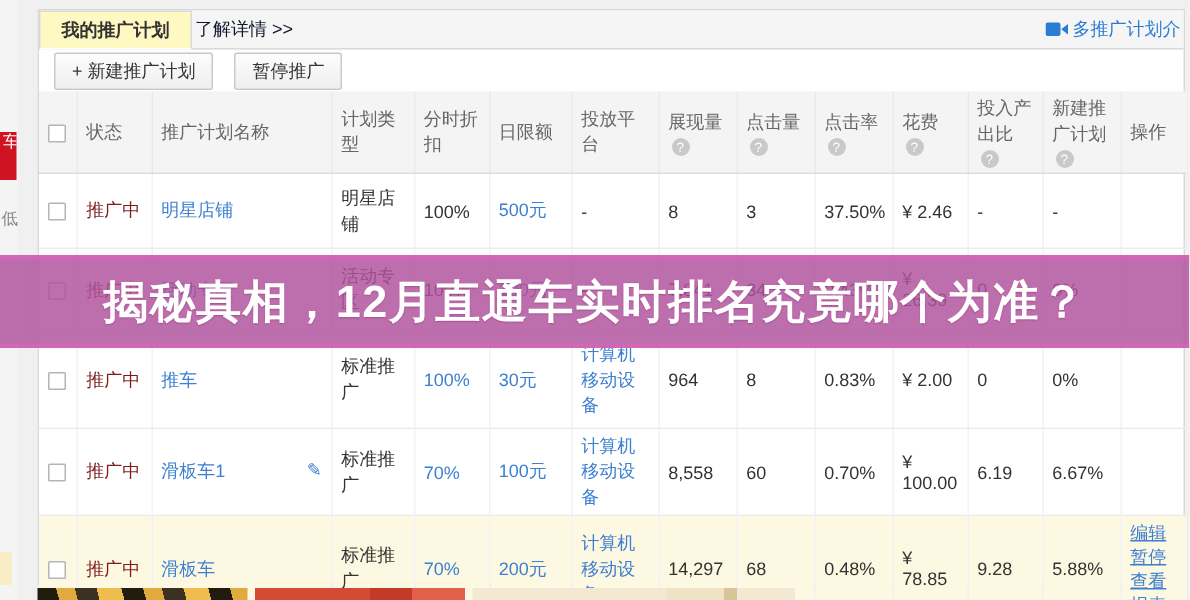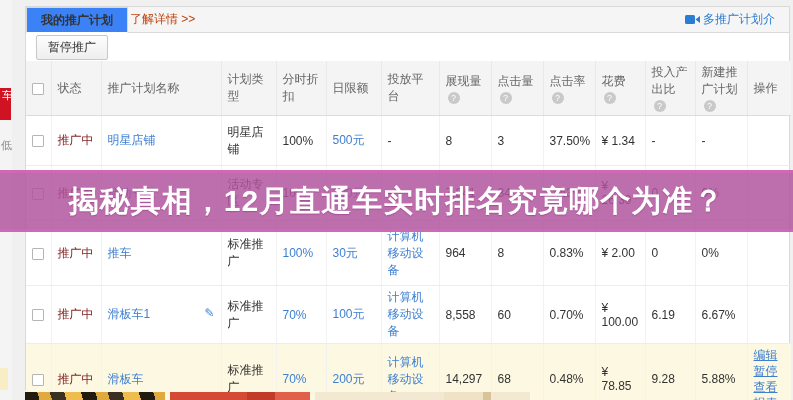--- a/index.html
+++ b/index.html
@@ -9,24 +9,24 @@
 
   
   .left-strip { position:absolute; left:0; top:0; width:12px; height:400px; background:#f4f4f4; overflow:hidden; }
   .left-badge { position:absolute; left:0; top:88px; width:11px; height:32px; background:#cf1322; color:#fff; font-size:11px; line-height:14px; overflow:hidden; padding-left:2px; }
   .left-frag { position:absolute; left:1px; top:138px; color:#888; font-size:11px; }
   .left-sliver { position:absolute; left:0; top:368px; width:8px; height:22px; background:#f8edc4; }
 
   
   .card { position:absolute; left:25px; top:6px; width:765px; height:384px; background:#fff; border:1px solid #d9d9d9; }
   .tabbar { height:26px; background:#f5f5f5; border-bottom:1px solid #d9d9d9; display:flex; align-items:center; }
-  .tab-active { height:26px; margin-bottom:-1px; background:#3b82f6; border:1px solid #d9d9d9; border-bottom:1px solid #fff; padding:0 14px; font-size:12px; font-weight:bold; color:#333; display:flex; align-items:center; }
+  .tab-active { height:26px; margin-bottom:-1px; background:#fef9c3; border:1px solid #d9d9d9; border-bottom:1px solid #fff; padding:0 14px; font-size:12px; font-weight:bold; color:#333; display:flex; align-items:center; }
   .tab-hint { font-size:12px; color:#9b9b9b; margin-left:12px; white-space:nowrap; }
-  .tab-hint-link { font-size:12px; color:#c2410c; margin-left:2px; cursor:pointer; white-space:nowrap; }
-  .video-link { margin-left:auto; margin-right:14px; display:flex; align-items:center; gap:3px; color:#2b7cd3; font-size:12px; white-space:nowrap; cursor:pointer; }
+  .tab-hint-link { font-size:12px; color:#0f172a; margin-left:2px; cursor:pointer; white-space:nowrap; }
+  .video-link { margin-left:auto; margin-right:2px; display:flex; align-items:center; gap:3px; color:#2b7cd3; font-size:12px; white-space:nowrap; cursor:pointer; }
 
   .toolbar { height:28px; display:flex; align-items:center; gap:14px; padding:0 10px; }
   .btn { font-size:12px; color:#333; border:1px solid #c8c8c8; border-radius:2px; background:linear-gradient(#fdfdfd,#eeeeee); padding:3px 11px; cursor:pointer; }
 
   table { border-collapse:collapse; table-layout:fixed; width:765px; font-size:12px; }
   th { background:#f4f4f4; color:#666; font-weight:normal; text-align:left; padding:3px 6px; border-bottom:1px solid #dcdcdc; border-right:1px solid #e9e9e9; height:37px; }
   td { color:#333; padding:3px 6px; border-bottom:1px solid #ededed; border-right:1px solid #f2f2f2; vertical-align:middle; overflow:hidden; }
   th:last-child, td:last-child { border-right:none; }
   .link { color:#3d7fd0; cursor:pointer; }
   .status { color:#7f1d1d; }
@@ -65,20 +65,21 @@
       <span class="video-link">
         <svg width="15" height="11" viewBox="0 0 15 11">
             <rect x="0" y="1" width="10" height="9" rx="1.5" fill="#2b7cd3"></rect>
             <polygon points="10.5,5.5 15,2 15,9" fill="#2b7cd3"></polygon>
           </svg>
         <span>多推广计划介</span>
       </span>
     </div>
 
     <div class="toolbar">
+      <button class="btn">+ 新建推广计划</button>
       <button class="btn">暂停推广</button>
     </div>
 
     <table>
       <colgroup>
         <col style="width:25px">
           <col style="width:50px">
           <col style="width:120px">
           <col style="width:55px">
         <col style="width:50px">
@@ -115,21 +116,21 @@
             <td><span class="cb"></span></td>
             <td><span class="status">推广中</span></td>
             <td><span class="link">明星店铺</span></td>
             <td>明星店铺</td>
             <td><span>100%</span></td>
             <td><span class="link">500元</span></td>
             <td><span>-</span></td>
             <td>8</td>
             <td>3</td>
             <td>37.50%</td>
-            <td>¥ 1.34</td>
+            <td>¥ 2.46</td>
             <td>-</td>
             <td>-</td>
             <td class="ops"></td>
           </tr>
           <tr style="height: 55px;">
             <td><span class="cb"></span></td>
             <td><span class="status">推广中</span></td>
             <td><span class="link">活动专区</span></td>
             <td>活动专区</td>
             <td><span>100%</span></td>

